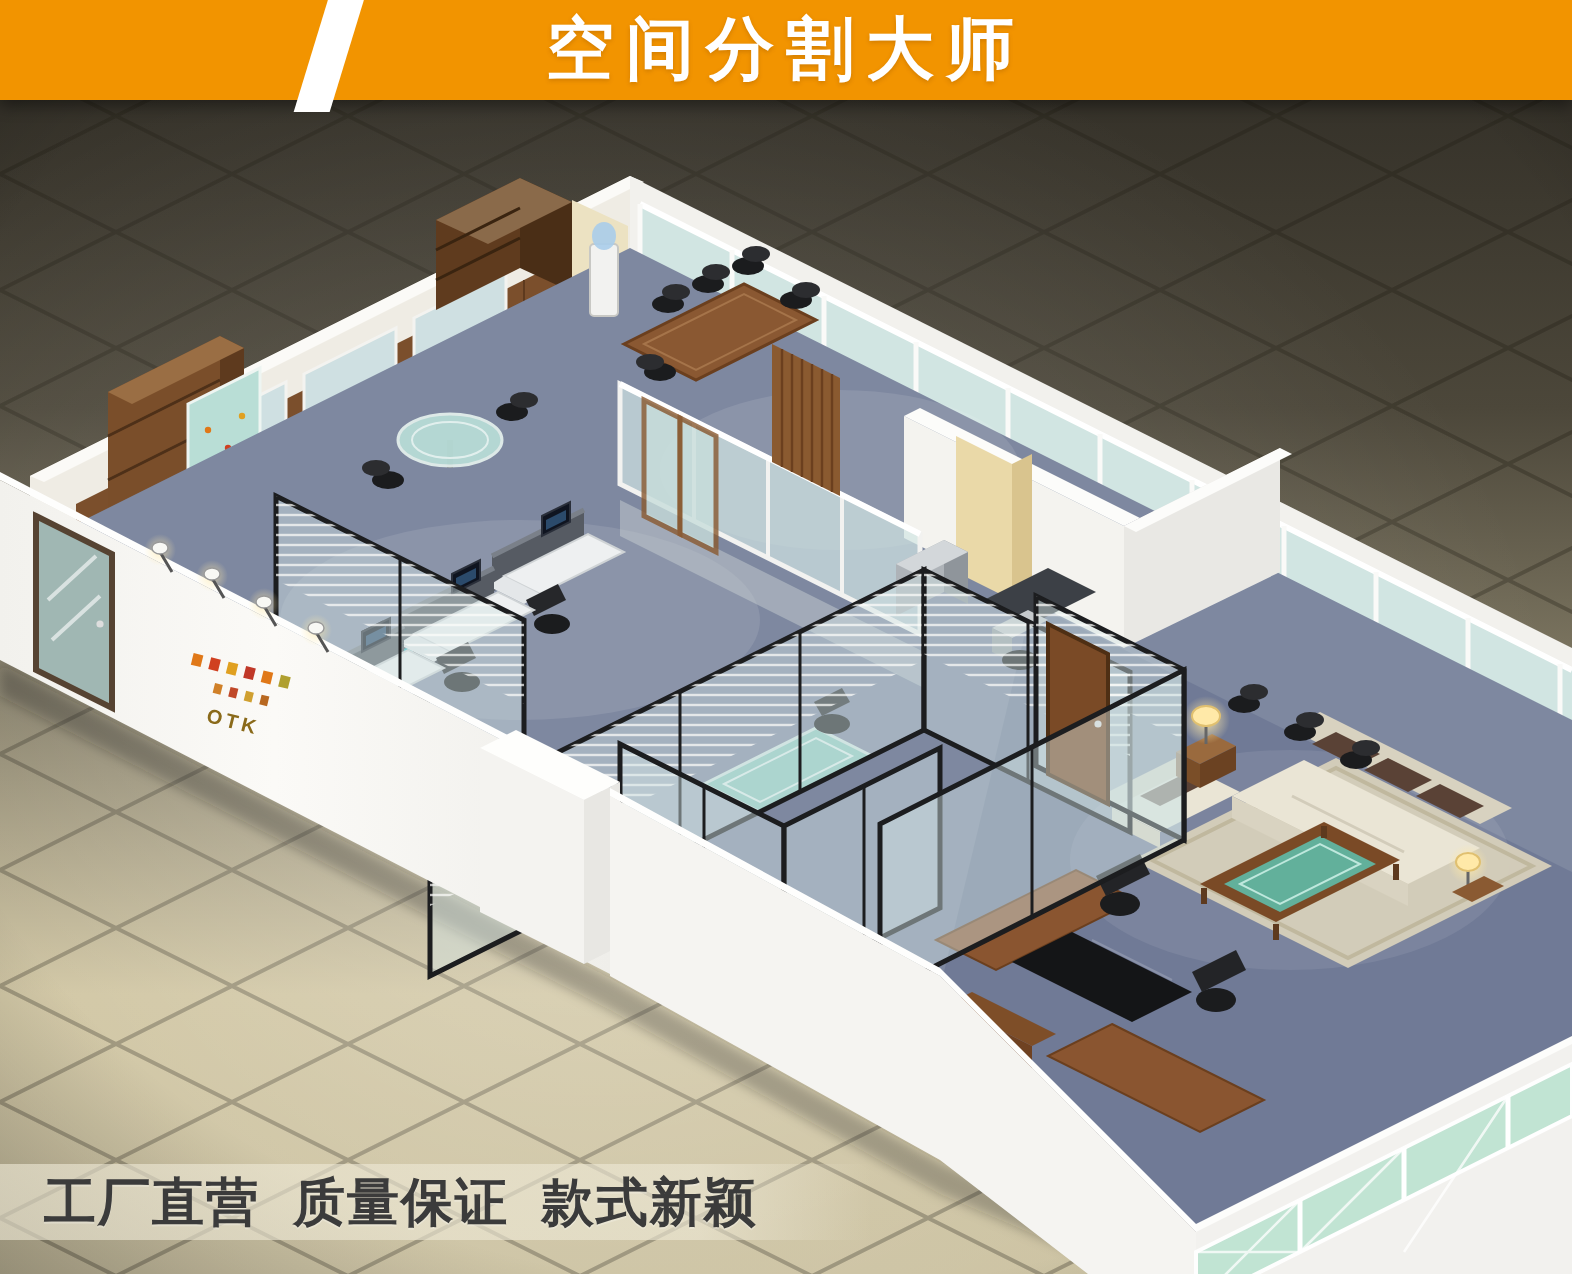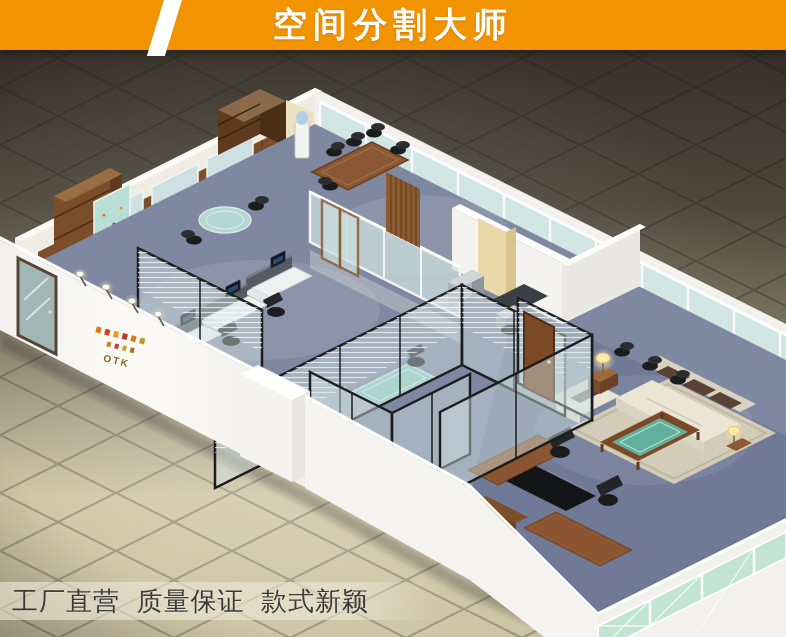--- a/index.html
+++ b/index.html
@@ -9,22 +9,22 @@
   .banner{position:absolute;left:0;top:0;width:786px;height:50px;background:#F29400;
           display:flex;align-items:center;justify-content:center;z-index:30;
           box-shadow:0 3px 7px rgba(0,0,0,.4);}
   .banner-slash{position:absolute;left:156px;top:-4px;width:18px;height:60px;background:#ffffff;
           transform:skewX(-17deg);}
   .banner-title{color:#ffffff;font-size:34px;font-weight:800;letter-spacing:6px;
           text-shadow:0 1px 2px rgba(120,60,0,.25);}
   .tagline{position:absolute;left:0;top:582px;width:436px;height:38px;z-index:30;
           background:linear-gradient(to right, rgba(238,233,214,.62) 0%, rgba(238,233,214,.62) 80%, rgba(238,233,214,0) 100%);
           display:flex;align-items:center;}
-  .tagline-text{font-size:26px;font-weight:400;color:#3b3b3b;letter-spacing:1px;
-          padding-left:12px;white-space:pre;
+  .tagline-text{font-size:26px;font-weight:700;color:#3b3b3b;letter-spacing:1px;
+          padding-left:22px;white-space:pre;
           text-shadow:0 1px 0 rgba(255,255,255,.25);text-align:center;}
 </style>
 </head>
 <body>
 
 <div class="stage">
 
 <svg class="scene-svg" viewBox="0 0 786 637" xmlns="http://www.w3.org/2000/svg">
   <defs>
     <linearGradient id="floorG" x1="0" y1="0" x2="0" y2="1">

